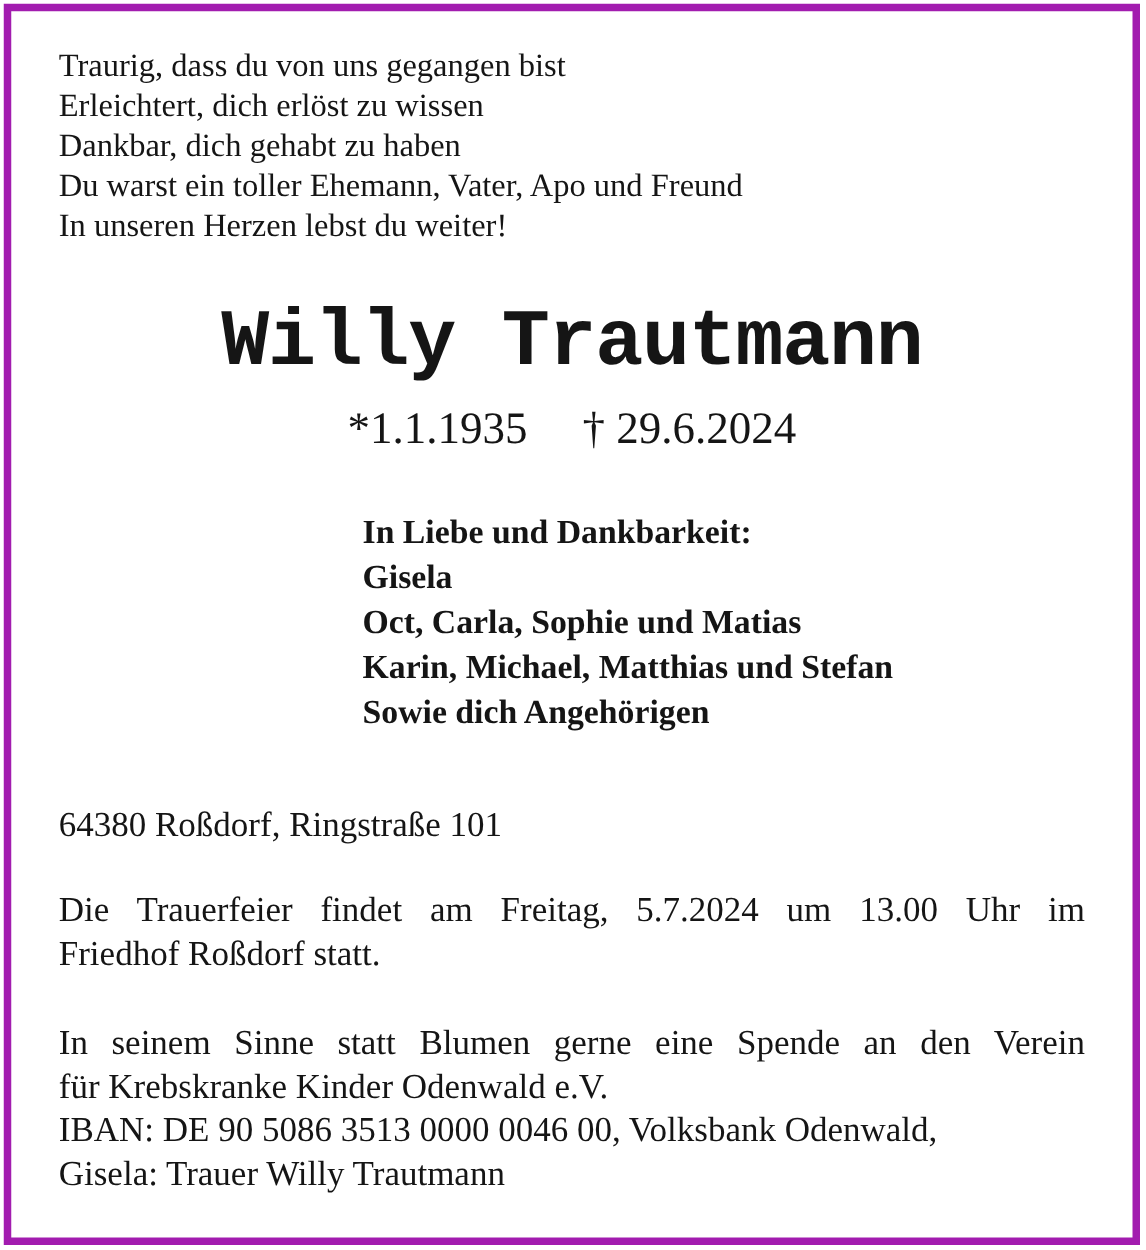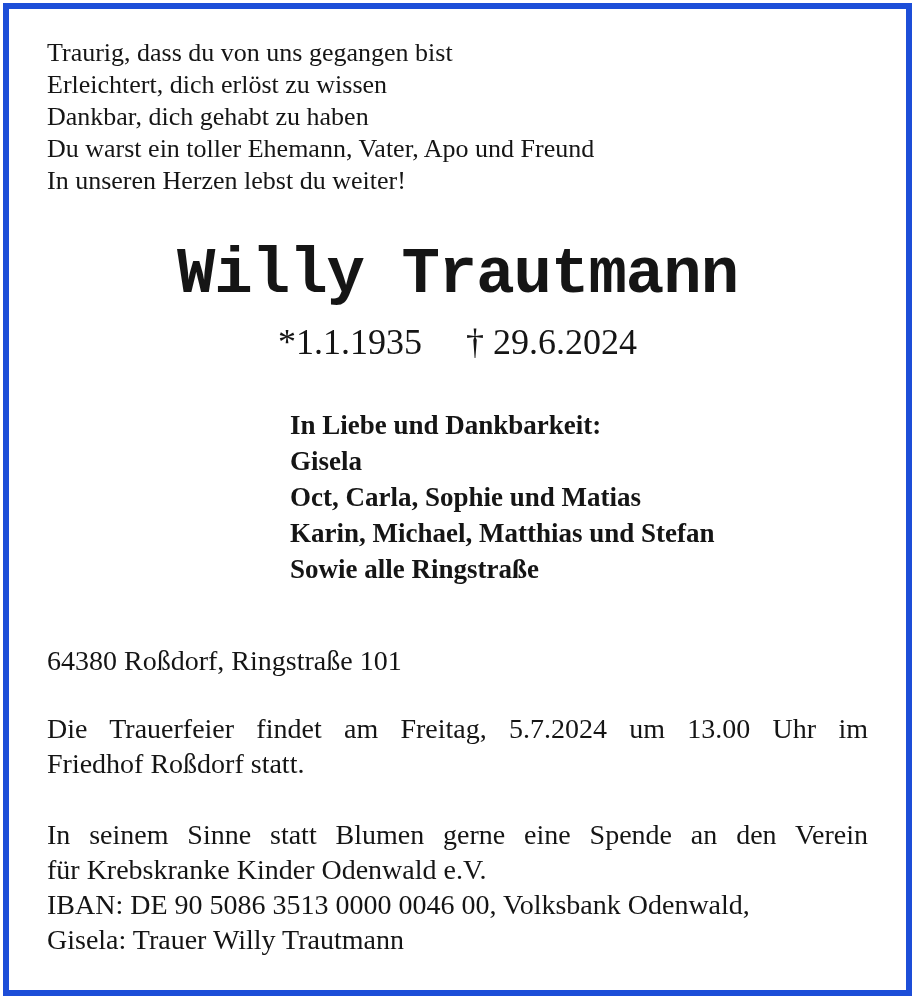--- a/index.html
+++ b/index.html
@@ -13,21 +13,21 @@
     position: relative;
     font-family: "Liberation Serif", "DejaVu Serif", serif;
     color: #151515;
   }
   .frame {
     position: absolute;
     left: 3px;
     top: 3px;
     right: 5px;
     bottom: 4px;
-    border: 6px solid #1d4ed8;
+    border: 6px solid #a21caf;
     background: #ffffff;
     box-sizing: border-box;
   }
   .inner {
     padding: 28px 38px 0 38px;
   }
   .verse {
     font-size: 26px;
     line-height: 32px;
   }
@@ -91,21 +91,21 @@
     <div class="dates">
       <span>*1.1.1935</span>
       <span>† 29.6.2024</span>
     </div>
 
     <div class="family">
       <span class="line">In Liebe und Dankbarkeit:</span>
       <span class="line">Gisela</span>
       <span class="line">Oct, Carla, Sophie und Matias</span>
       <span class="line">Karin, Michael, Matthias und Stefan</span>
-      <span class="line">Sowie alle Ringstraße</span>
+      <span class="line">Sowie dich Angehörigen</span>
     </div>
 
     <div class="address">64380 Roßdorf, Ringstraße 101</div>
 
     <div class="para funeral">
       <span class="line just">Die Trauerfeier findet am Freitag, 5.7.2024 um 13.00 Uhr im</span>
       <span class="line">Friedhof Roßdorf statt.</span>
     </div>
 
     <div class="para donation">

